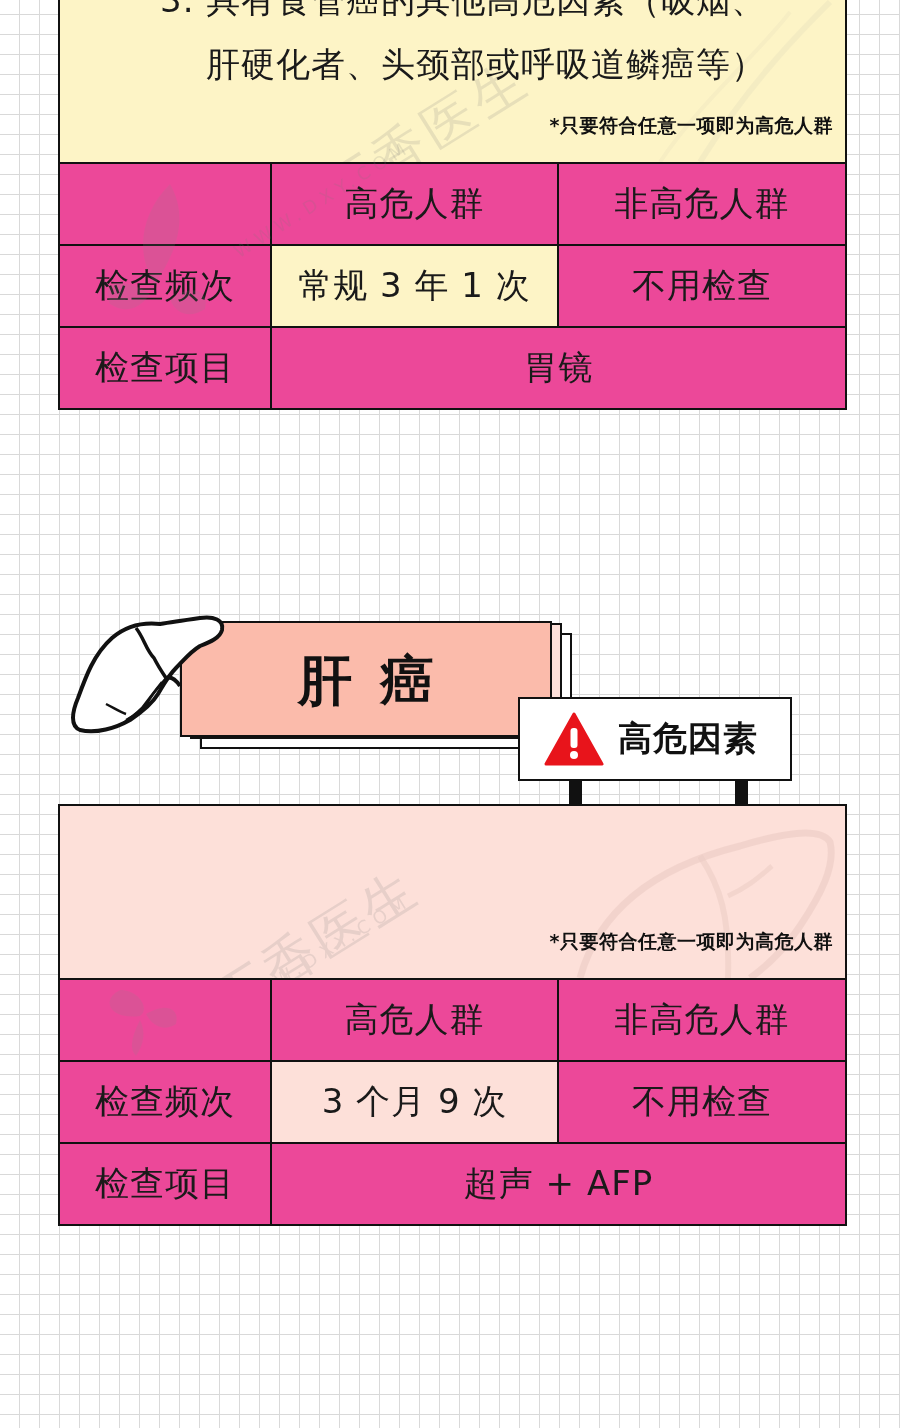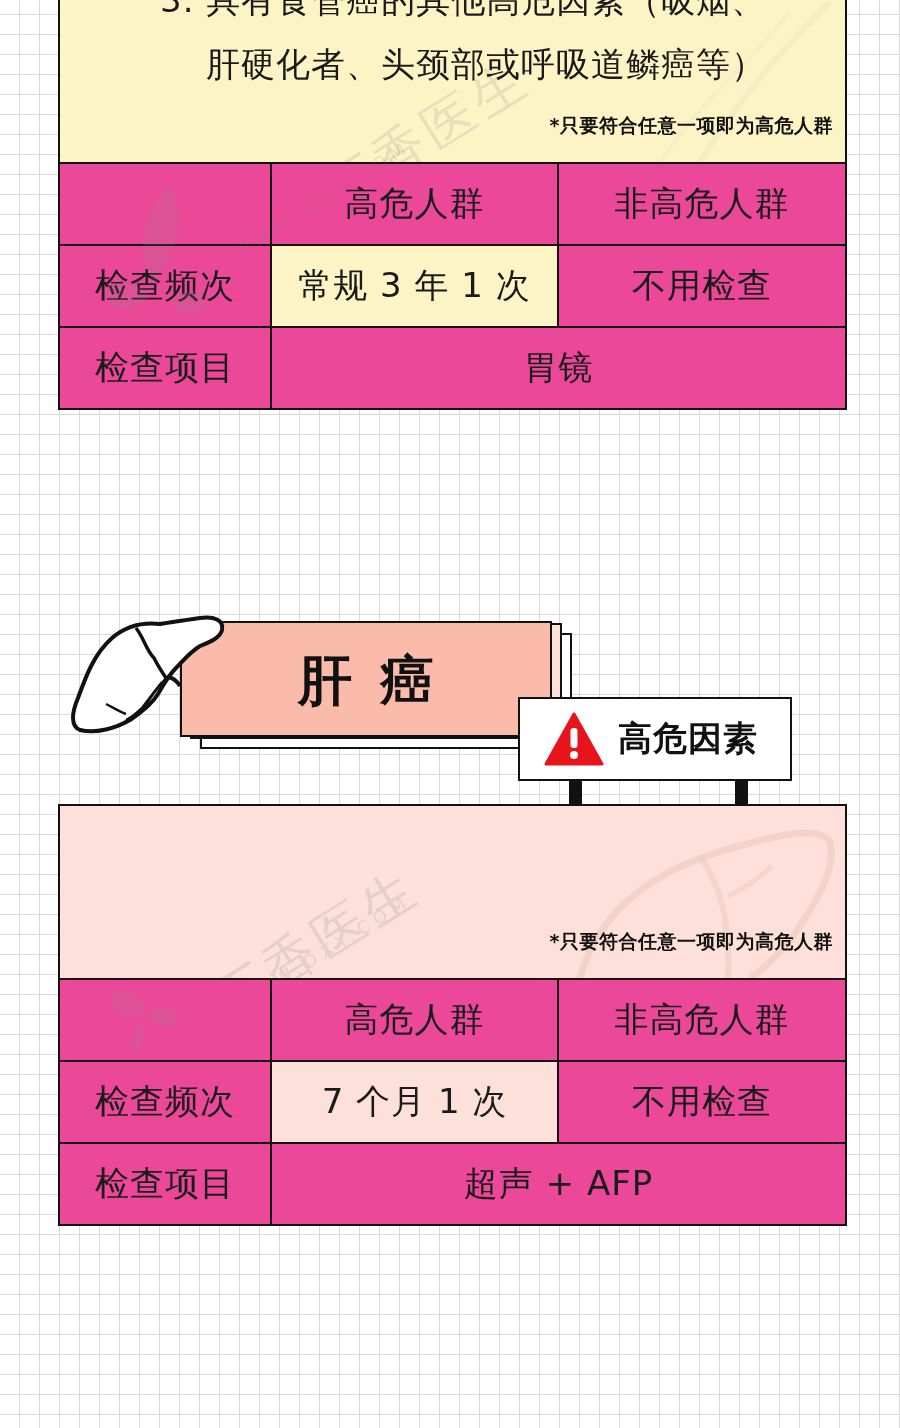--- a/index.html
+++ b/index.html
@@ -283,21 +283,21 @@
           <col class="c3">
         </colgroup>
       <tbody>
           <tr>
         <td></td>
         <td>高危人群</td>
         <td>非高危人群</td>
       </tr>
       <tr>
         <td>检查频次</td>
-        <td style="background:#fde0d9;">7 个月 1 次</td>
+        <td style="background:#fde0d9;">3 个月 9 次</td>
         <td>不用检查</td>
       </tr>
       <tr>
         <td>检查项目</td>
         <td colspan="2">超声 + AFP</td>
       </tr>
     </tbody>
       </table>
   </div>
 </div>

